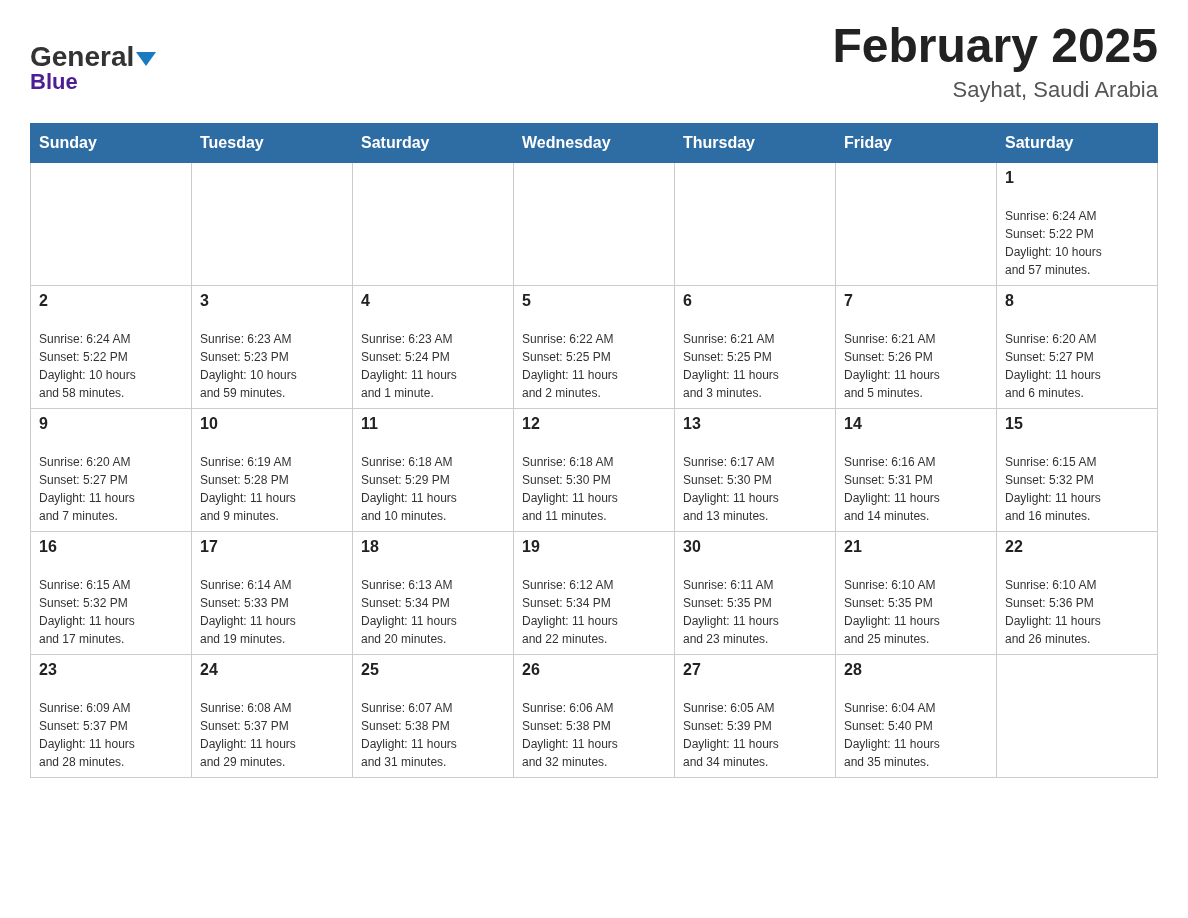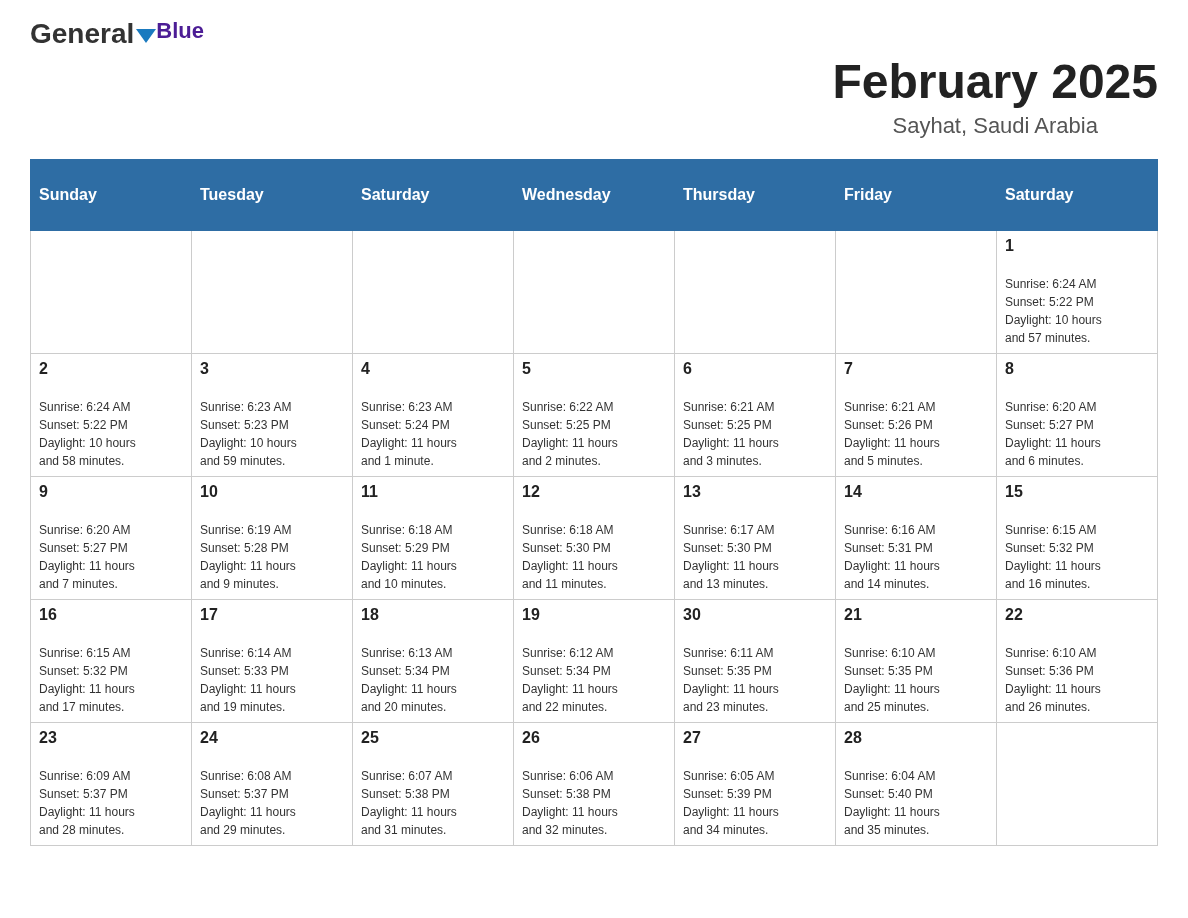--- a/index.html
+++ b/index.html
@@ -11,22 +11,23 @@
       min-height: 918px;
     }
     .header {
       display: flex;
       justify-content: space-between;
       align-items: flex-start;
       margin-bottom: 20px;
     }
     .logo {
       display: flex;
-      flex-direction: row;
+      flex-direction: column;
       align-items: flex-start;
+      margin-top: 23px;
     }
     .logo-text {
       font-size: 28px;
       font-weight: bold;
       color: #333;
       line-height: 1;
     }
     .logo-triangle {
       display: inline-block;
       width: 0;
@@ -37,42 +38,41 @@
       margin-left: 2px;
       vertical-align: middle;
     }
     .logo-bottom {
       font-size: 22px;
       font-weight: bold;
       color: #4c1d95;
       margin-top: -2px;
     }
     .title-section {
-      text-align: center;
-      margin-top: 36px;
+      text-align: right;
     }
     .month-title {
       font-size: 48px;
       font-weight: bold;
       color: #222;
       line-height: 1.1;
     }
     .location {
       font-size: 22px;
       color: #555;
       margin-top: 4px;
     }
     table {
       width: 100%;
       border-collapse: collapse;
     }
     thead tr th {
       background-color: #2e6da4;
       color: #fff;
-      padding: 26px 8px;
+      padding: 10px 8px;
       font-size: 16px;
       font-weight: bold;
       text-align: left;
       border: 1px solid #2e6da4;
     }
     tbody tr td {
       border: 1px solid #ccc;
       vertical-align: top;
       padding: 6px 8px;
       width: 14.28%;

